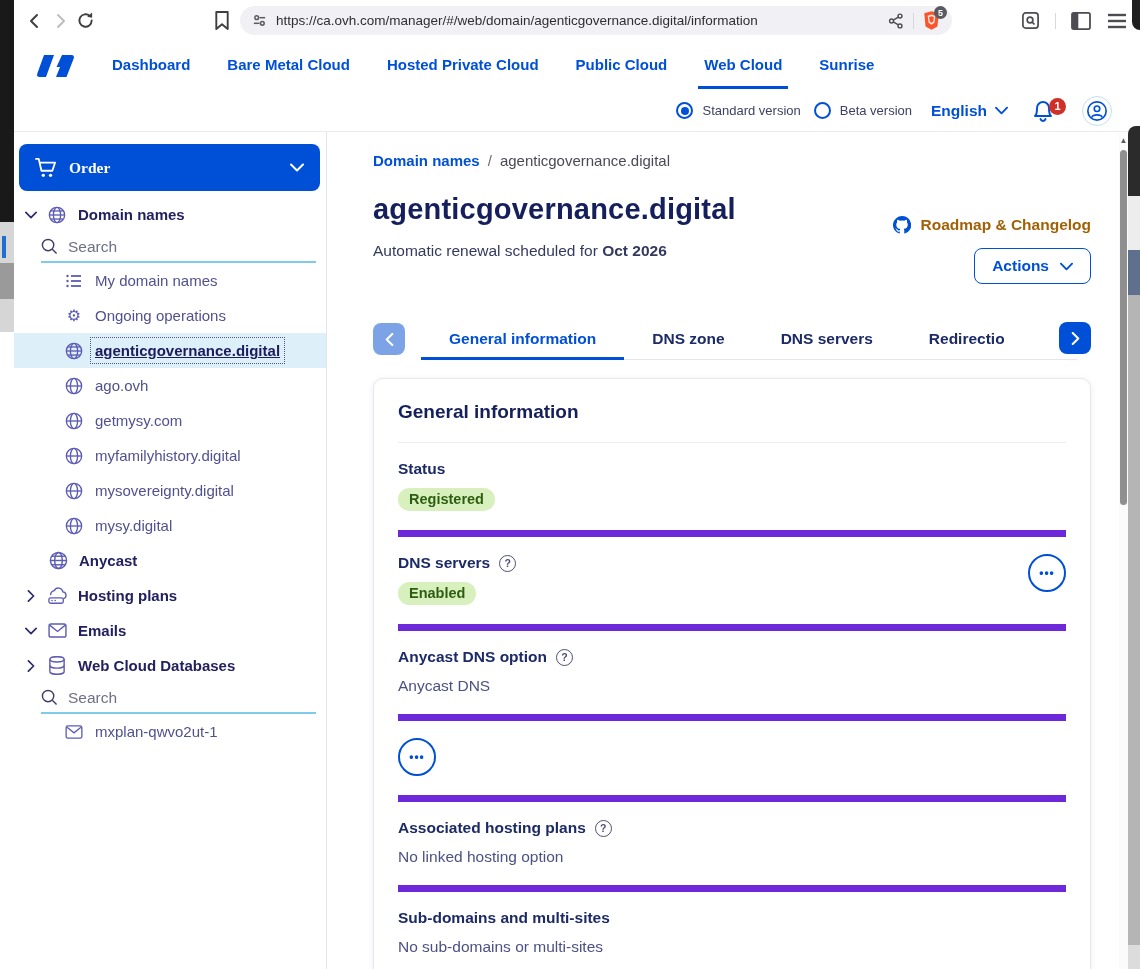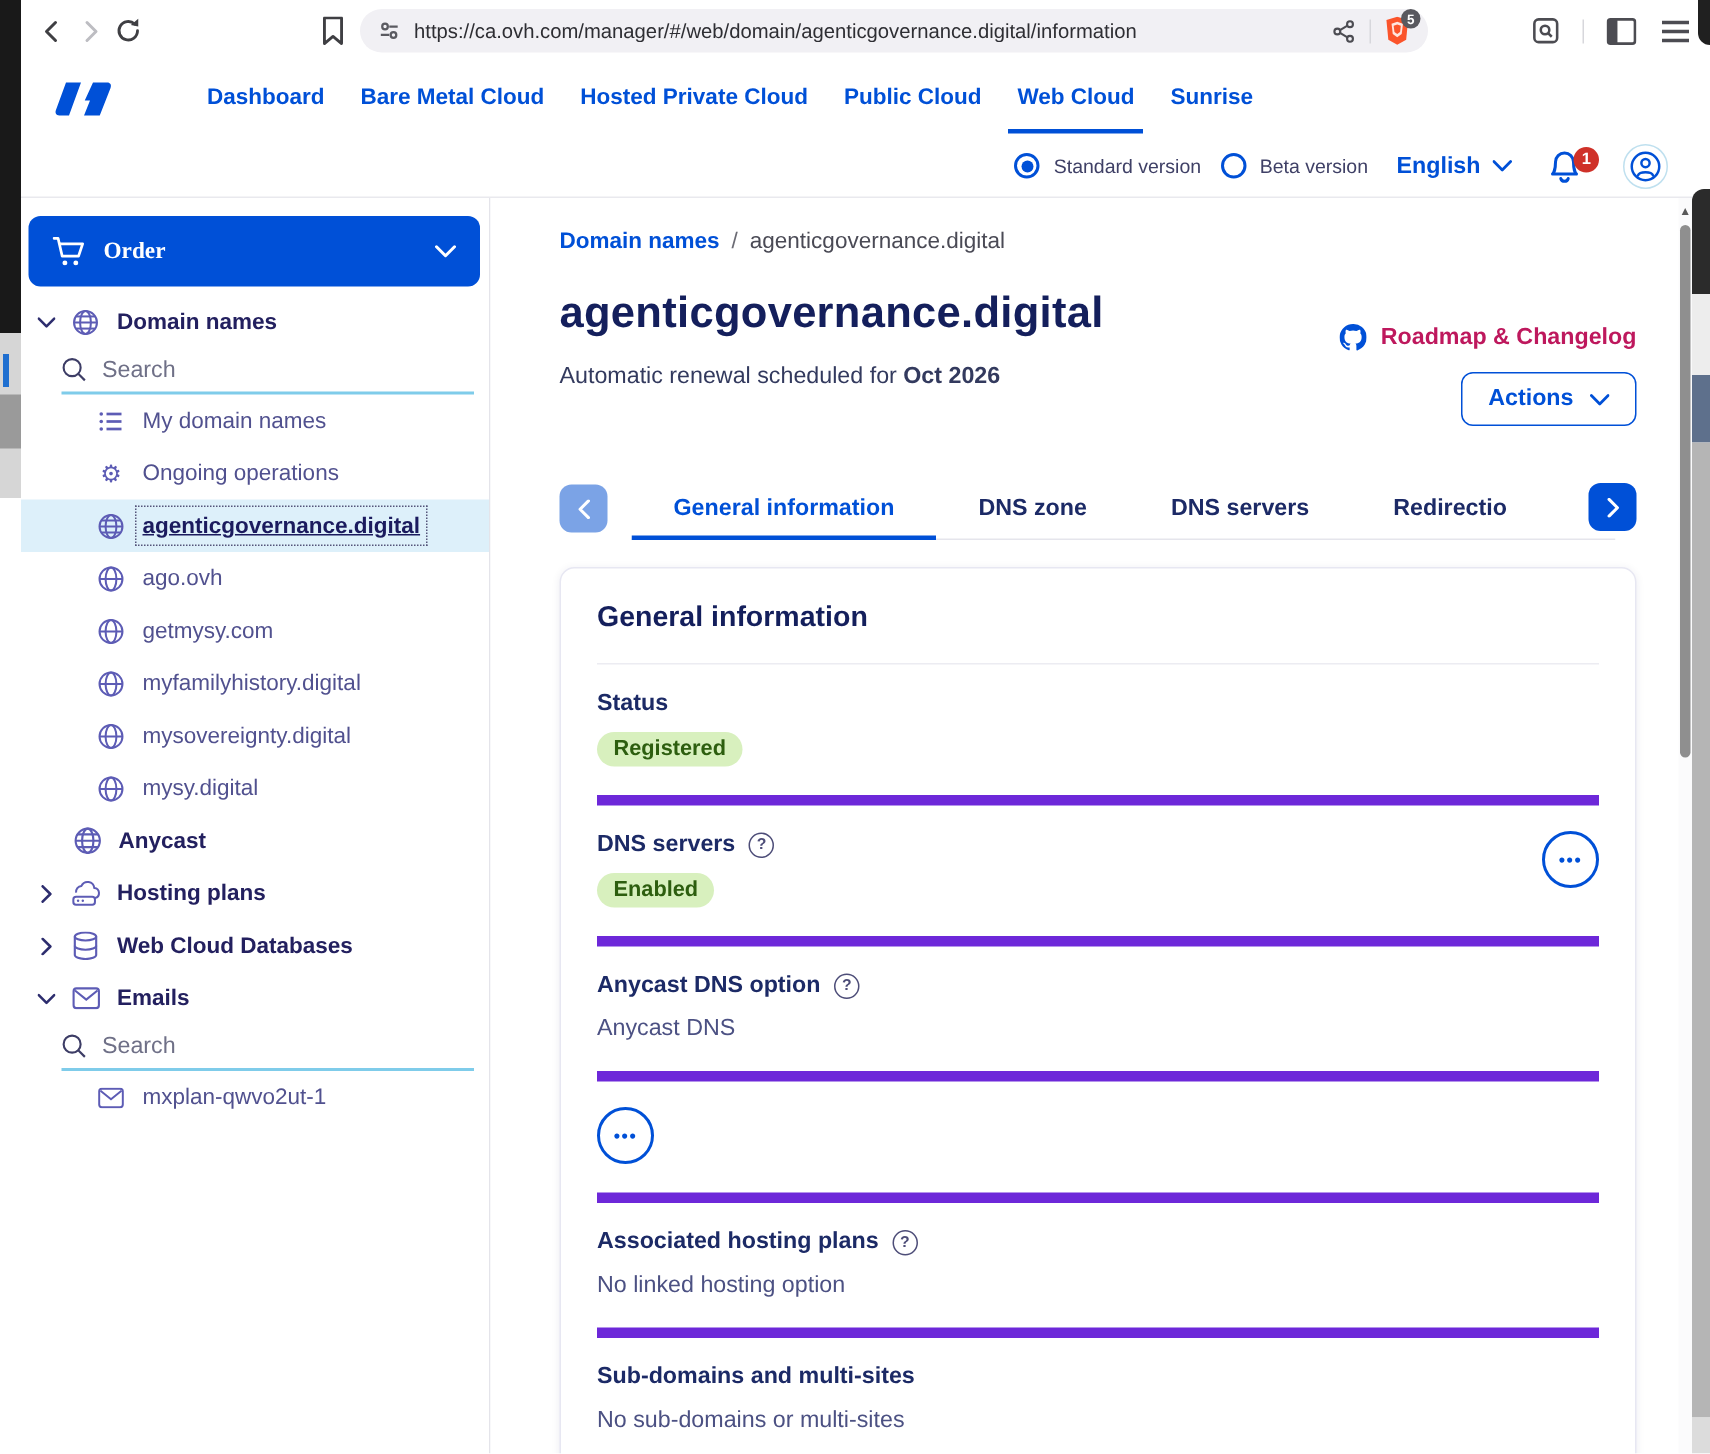--- a/index.html
+++ b/index.html
@@ -27,21 +27,21 @@
   .tb-btn.disabled { color:#bdbdc2; }
   .urlbar { width:712px; height:29px; background:#f1f0f4; border-radius:15px; display:flex; align-items:center; padding:0 12px; gap:9px; margin-left:4px; }
   .url-text { font-size:13.5px; color:#2e2e33; white-space:nowrap; overflow:hidden; flex:1; }
   .vsep { width:1px; height:16px; background:#d7d7dc; }
   .shield-wrap { position:relative; display:flex; }
   .shield-badge { position:absolute; top:-5px; right:-7px; min-width:13px; height:13px; border-radius:7px; background:#59595f; color:#fff; font-size:9px; font-weight:700; display:flex; align-items:center; justify-content:center; padding:0 3px; }
   .toolbar-right { margin-left:auto; display:flex; align-items:center; gap:14px; }
 
   
   .ovh-nav { height:49px; display:flex; align-items:center; padding-left:10px; background:#fff; flex:0 0 auto; }
-  .nav-items { display:flex; margin-left:50px; gap:12px; }
+  .nav-items { display:flex; margin-left:24px; gap:25px; }
   .nav-item { font-size:15px; font-weight:700; color:#0050d7; padding:6px 6px 8px; position:relative; cursor:pointer; white-space:nowrap; }
   .nav-item.active:after { content:''; position:absolute; left:0; right:0; bottom:-8px; height:3px; background:#0050d7; }
 
   .subnav { height:42px; display:flex; align-items:center; justify-content:flex-end; padding-right:28px; gap:13px; border-bottom:1px solid #e9e9ee; background:#fff; flex:0 0 auto; }
   .radio { display:flex; align-items:center; gap:9px; cursor:pointer; }
   .radio-circle { width:17px; height:17px; border:2px solid #0050d7; border-radius:50%; display:flex; align-items:center; justify-content:center; background:#fff; }
   .radio-dot { width:8px; height:8px; border-radius:50%; background:#0050d7; }
   .radio-label { font-size:13px; color:#3f4066; }
   .lang { display:flex; align-items:center; gap:8px; font-size:15.5px; font-weight:700; color:#0050d7; margin-left:6px; cursor:pointer; }
   .bell-wrap { position:relative; margin-left:10px; cursor:pointer; display:flex; }
@@ -73,21 +73,21 @@
   
   .content { flex:1 1 auto; position:relative; overflow:hidden; padding:0 49px 0 46px; background:#fff; }
   .breadcrumb { margin-top:20px; font-size:15px; display:flex; gap:8px; align-items:center; }
   .bc-root { color:#0050d7; font-weight:700; cursor:pointer; }
   .bc-sep { color:#6b6b74; }
   .bc-current { color:#4a4a55; }
   .page-title { margin-top:24px; font-size:29px; font-weight:700; color:#141f5c; letter-spacing:.2px; }
   .renewal { margin-top:16px; font-size:15.5px; color:#333a5e; }
   .renewal b { font-weight:700; }
   .header-right { position:absolute; top:84px; right:49px; display:flex; flex-direction:column; align-items:flex-end; gap:14px; }
-  .roadmap { display:flex; align-items:flex-start; gap:9px; color:#be185d; font-weight:700; font-size:15.5px; cursor:pointer; }
+  .roadmap { display:flex; align-items:flex-start; gap:9px; color:#a16207; font-weight:700; font-size:15.5px; cursor:pointer; }
   .actions-btn { display:flex; align-items:center; gap:11px; border:1.5px solid #0050d7; border-radius:8px; padding:8px 17px; color:#0050d7; font-weight:700; font-size:15.5px; background:#fff; cursor:pointer; }
 
   .tabsbar { margin-top:58px; display:flex; align-items:center; position:relative; height:42px; }
   .tab-scroll { width:32px; height:32px; border-radius:8px; display:flex; align-items:center; justify-content:center; flex:0 0 auto; cursor:pointer; }
   .tab-scroll.left { background:#7ba3e6; }
   .tab-scroll.right { background:#0050d7; position:absolute; right:0; top:4px; z-index:2; }
   .tabs-viewport { flex:1; display:flex; margin:0 14px 0 16px; overflow:hidden; height:100%; position:relative; align-items:stretch; }
   .tabs-viewport:after { content:''; position:absolute; left:0; right:0; bottom:0; height:1px; background:#e5e5ec; }
   .tab { padding:0 28px; display:flex; align-items:center; font-size:15.5px; font-weight:600; color:#1c2a66; position:relative; white-space:nowrap; cursor:pointer; }
   .tab.active { color:#0050d7; font-weight:700; }
@@ -405,47 +405,47 @@
               <rect x="2" y="12" width="16" height="6" rx="2" fill="none" stroke="currentColor" stroke-width="1.5"></rect>
               <circle cx="5.5" cy="15" r=".9" fill="currentColor"></circle>
               <circle cx="9" cy="15" r=".9" fill="currentColor"></circle>
             </svg>
           </span>
         <span class="t-label t-bold">Hosting plans</span>
       </div>
 
       <div class="t-row lvl0">
         <span class="caret">
+            <svg width="12" height="8" viewBox="0 0 14 9">
+              <polyline points="1,1.5 7,7.5 13,1.5" fill="none" stroke="#2d2d6e" stroke-width="2" stroke-linecap="round" stroke-linejoin="round"></polyline>
+            </svg>
+          </span>
+        <span class="t-icon">
+            <svg width="19" height="15" viewBox="0 0 20 16">
+              <rect x="1" y="1" width="18" height="14" rx="2" fill="none" stroke="currentColor" stroke-width="1.5"></rect>
+              <polyline points="2,2.5 10,9 18,2.5" fill="none" stroke="currentColor" stroke-width="1.5"></polyline>
+            </svg>
+          </span>
+        <span class="t-label t-bold">Emails</span>
+      </div>
+
+      <div class="t-row lvl0">
+        <span class="caret">
             <svg width="8" height="12" viewBox="0 0 9 14">
               <polyline points="1.5,1 7.5,7 1.5,13" fill="none" stroke="#2d2d6e" stroke-width="2" stroke-linecap="round" stroke-linejoin="round"></polyline>
             </svg>
           </span>
         <span class="t-icon">
             <svg width="18" height="19" viewBox="0 0 18 20">
               <ellipse cx="9" cy="3.5" rx="7.5" ry="2.8" fill="none" stroke="currentColor" stroke-width="1.5"></ellipse>
               <path d="M1.5 3.5v13c0 1.5 3.4 2.8 7.5 2.8s7.5-1.3 7.5-2.8v-13" fill="none" stroke="currentColor" stroke-width="1.5"></path>
               <path d="M1.5 10c0 1.5 3.4 2.8 7.5 2.8s7.5-1.3 7.5-2.8" fill="none" stroke="currentColor" stroke-width="1.5"></path>
             </svg>
           </span>
         <span class="t-label t-bold">Web Cloud Databases</span>
-      </div>
-
-      <div class="t-row lvl0">
-        <span class="caret">
-            <svg width="12" height="8" viewBox="0 0 14 9">
-              <polyline points="1,1.5 7,7.5 13,1.5" fill="none" stroke="#2d2d6e" stroke-width="2" stroke-linecap="round" stroke-linejoin="round"></polyline>
-            </svg>
-          </span>
-        <span class="t-icon">
-            <svg width="19" height="15" viewBox="0 0 20 16">
-              <rect x="1" y="1" width="18" height="14" rx="2" fill="none" stroke="currentColor" stroke-width="1.5"></rect>
-              <polyline points="2,2.5 10,9 18,2.5" fill="none" stroke="currentColor" stroke-width="1.5"></polyline>
-            </svg>
-          </span>
-        <span class="t-label t-bold">Emails</span>
       </div>
 
       <div class="side-search">
         <svg width="17" height="17" viewBox="0 0 18 18">
             <circle cx="7.5" cy="7.5" r="6" fill="none" stroke="#3d3d66" stroke-width="1.5"></circle>
             <line x1="12" y1="12" x2="16.5" y2="16.5" stroke="#3d3d66" stroke-width="1.5"></line>
           </svg>
         <input type="text" placeholder="Search" style="">
       </div>
 

